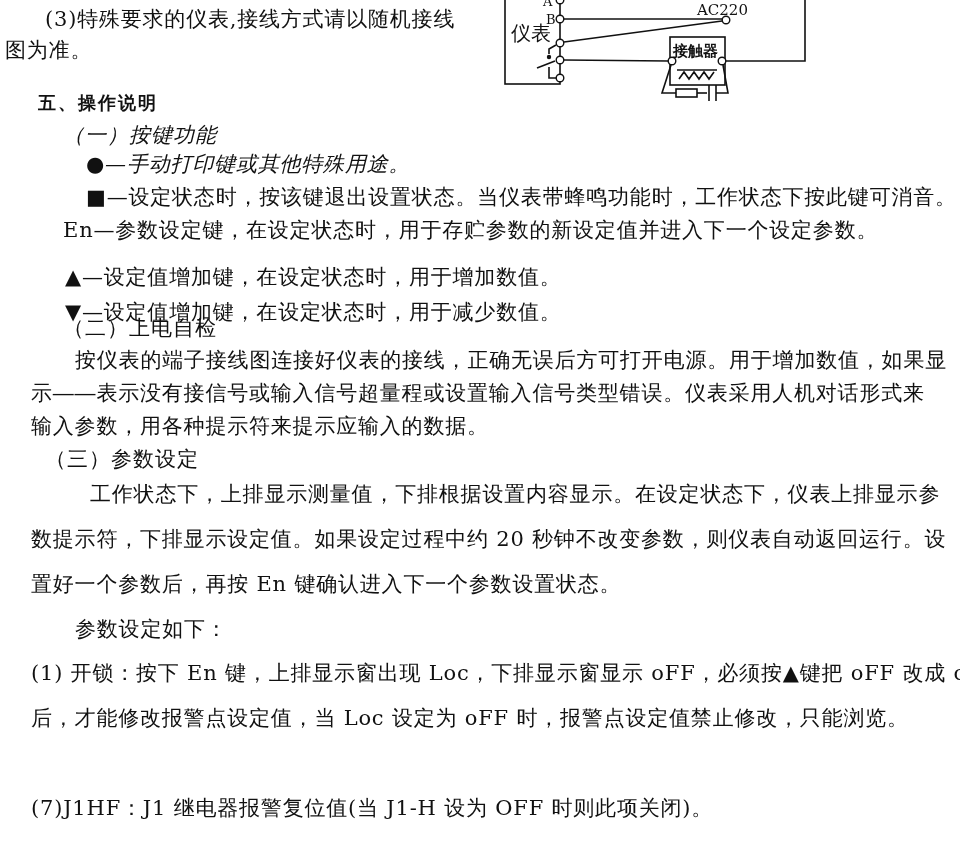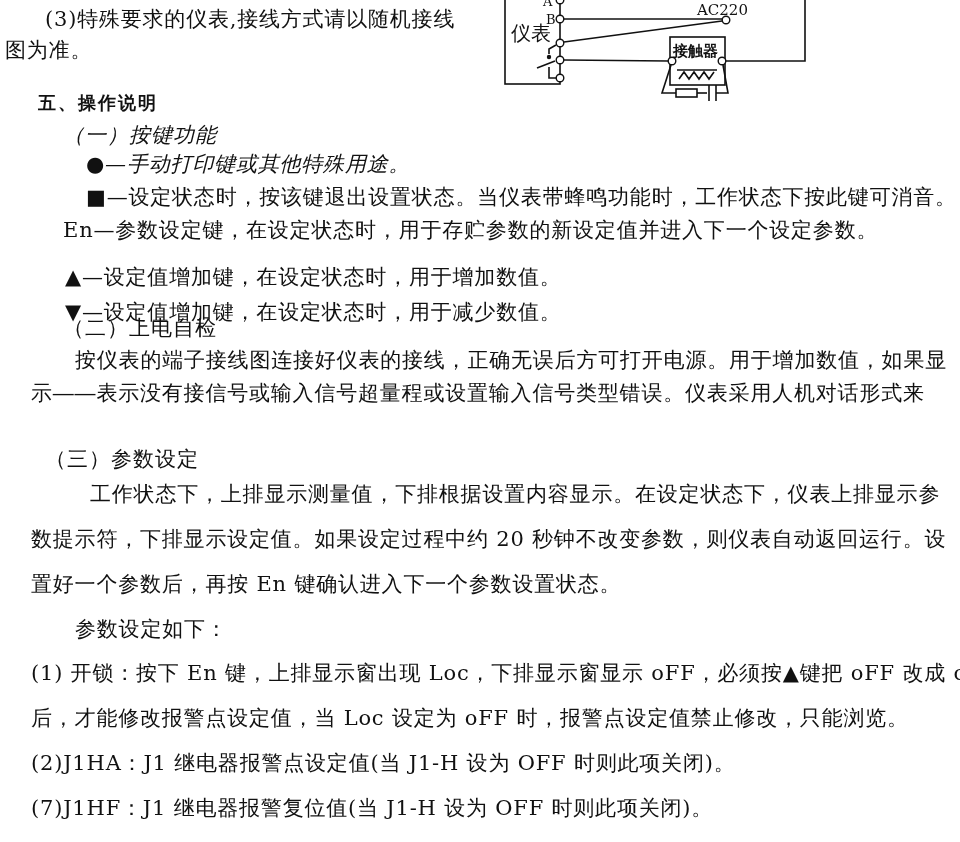--- a/index.html
+++ b/index.html
@@ -76,25 +76,25 @@
   <div class="ln subhead" style="left:63px;top:122px;font-style:italic;">（一）按键功能</div>
   <div class="ln" style="left:86px;top:151px;font-style:italic;">●—手动打印键或其他特殊用途。</div>
   <div class="ln" style="left:86px;top:184px;">■—设定状态时，按该键退出设置状态。当仪表带蜂鸣功能时，工作状态下按此键可消音。</div>
   <div class="ln" style="left:63px;top:217px;">En—参数设定键，在设定状态时，用于存贮参数的新设定值并进入下一个设定参数。</div>
   <div class="ln" style="left:65px;top:264px;">▲—设定值增加键，在设定状态时，用于增加数值。</div>
   <div class="ln" style="left:65px;top:283px;margin-top:16px;">▼—设定值增加键，在设定状态时，用于减少数值。</div>
 
   <div class="ln subhead" style="left:63px;top:315px;">（二）上电自检</div>
   <div class="ln" style="left:75px;top:347px;">按仪表的端子接线图连接好仪表的接线，正确无误后方可打开电源。用于增加数值，如果显</div>
   <div class="ln" style="left:31px;top:380px;">示――表示没有接信号或输入信号超量程或设置输入信号类型错误。仪表采用人机对话形式来</div>
+  <div class="ln" style="left:31px;top:413px;">输入参数，用各种提示符来提示应输入的数据。</div>
 
   <div class="ln subhead" style="left:45px;top:446px;">（三）参数设定</div>
   <div class="ln" style="left:90px;top:481px;">工作状态下，上排显示测量值，下排根据设置内容显示。在设定状态下，仪表上排显示参</div>
   <div class="ln" style="left:31px;top:526px;">数提示符，下排显示设定值。如果设定过程中约 20 秒钟不改变参数，则仪表自动返回运行。设</div>
   <div class="ln" style="left:31px;top:571px;">置好一个参数后，再按 En 键确认进入下一个参数设置状态。</div>
   <div class="ln" style="left:75px;top:616px;">参数设定如下：</div>
 
   <div class="ln" style="left:31px;top:660px;">(1) 开锁：按下 En 键，上排显示窗出现 Loc，下排显示窗显示 oFF，必须按▲键把 oFF 改成 on</div>
   <div class="ln" style="left:31px;top:705px;">后，才能修改报警点设定值，当 Loc 设定为 oFF 时，报警点设定值禁止修改，只能浏览。</div>
-  <div class="ln" style="left:31px;top:750px;">(2)J1HA：J1 继电器报警点设定值(当 J1-H 设为 OFF 时则此项关闭)。</div>
   <div class="ln" style="left:31px;top:795px;">(7)J1HF：J1 继电器报警复位值(当 J1-H 设为 OFF 时则此项关闭)。</div>
 
 </div>
 
 </body></html>

